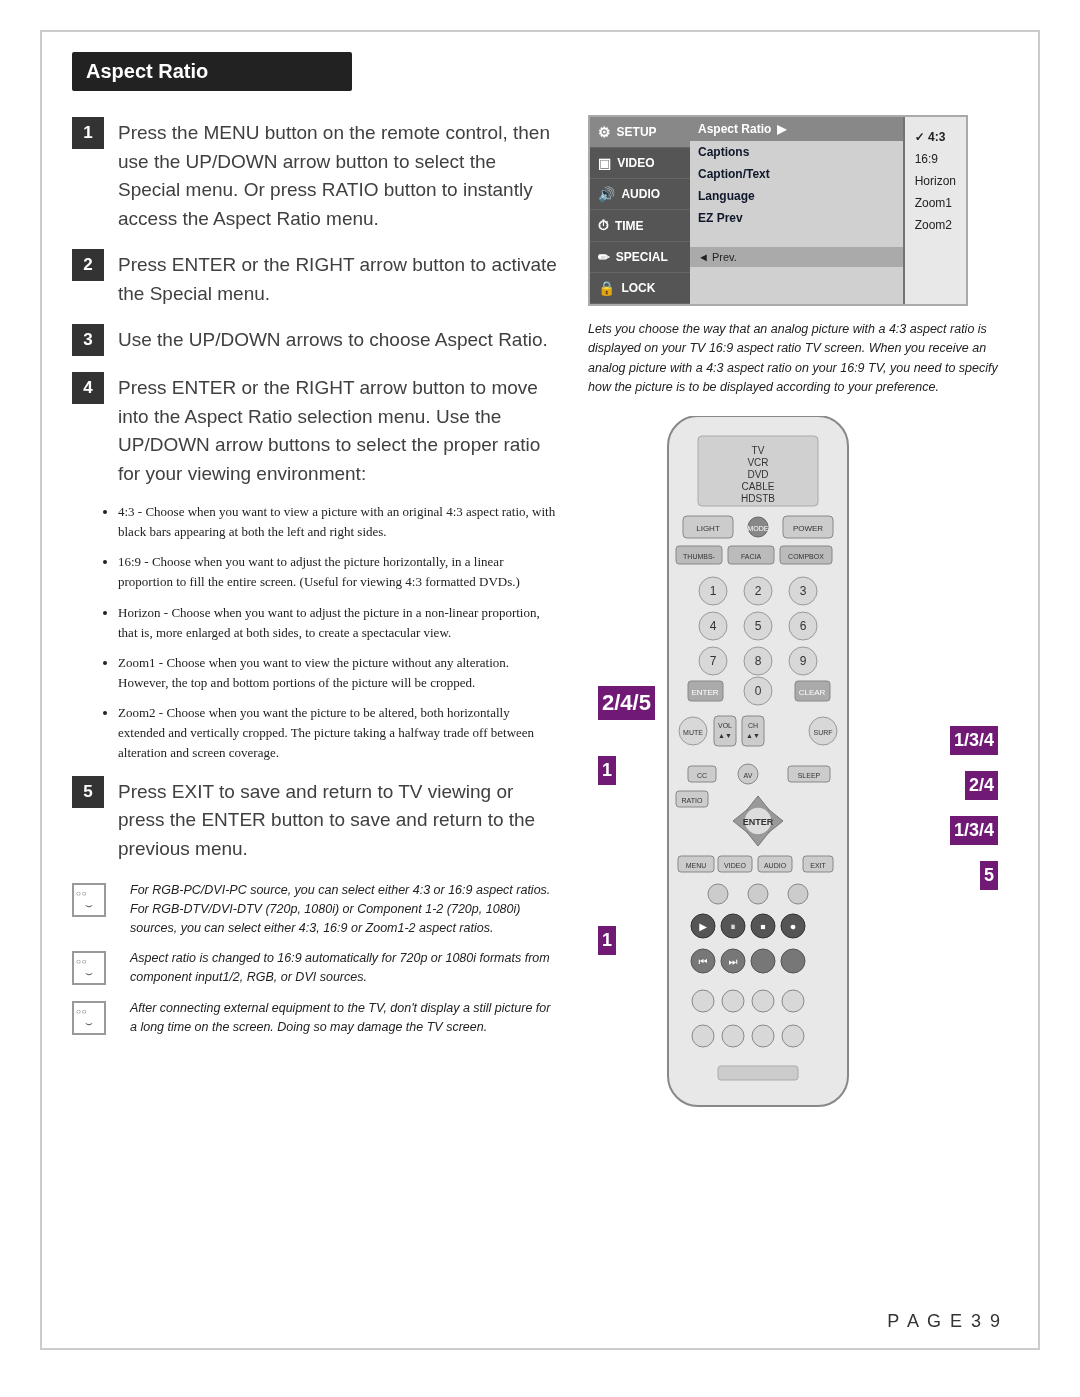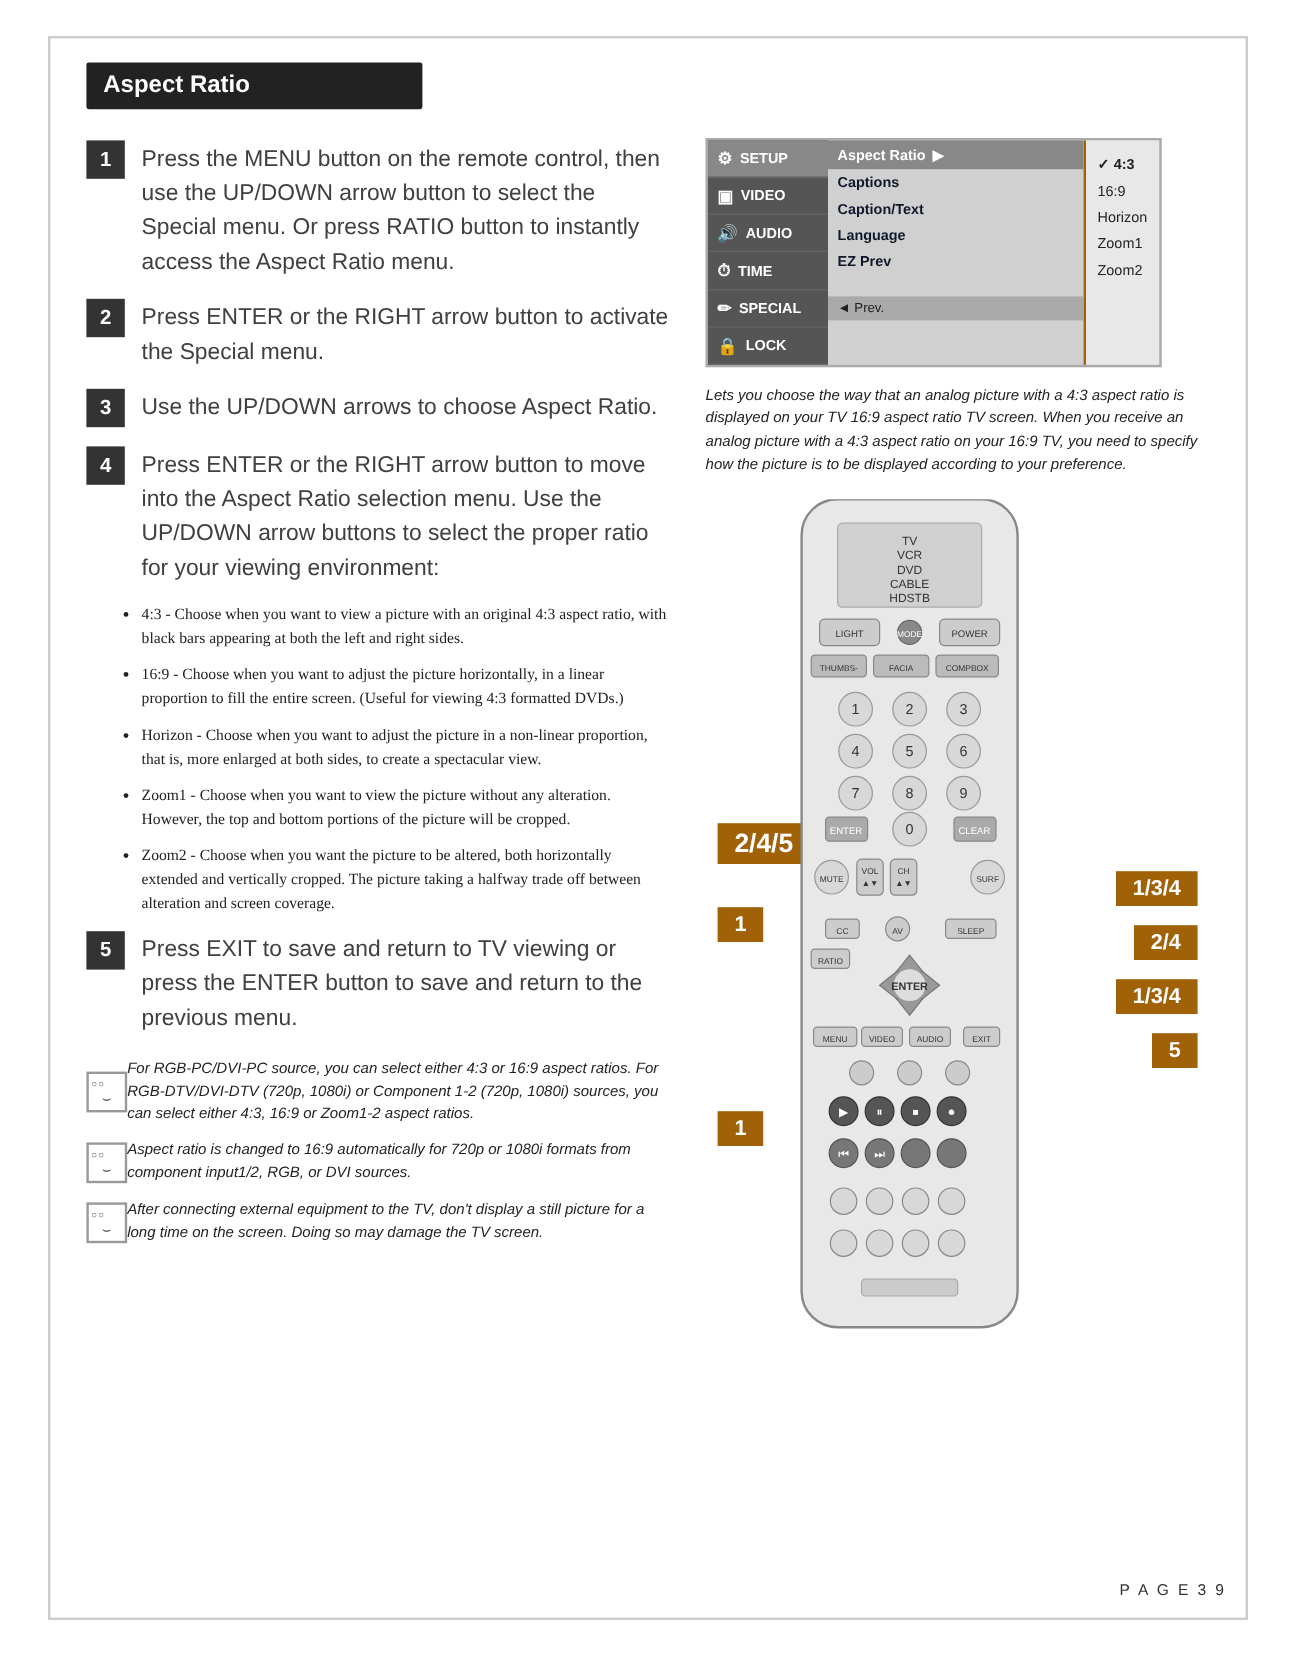--- a/index.html
+++ b/index.html
@@ -83,22 +83,22 @@
     }
     .bullet-list li {
       font-size: 13px;
       line-height: 1.55;
       color: #222;
       margin-bottom: 10px;
     }
     
     .note-item {
       display: flex;
-      align-items: center;
-      gap: 0;
+      align-items: flex-start;
+      gap: 24px;
       margin-bottom: 12px;
     }
     .note-icon {
       width: 34px;
       height: 34px;
       border: 2px solid #999;
       flex-shrink: 0;
       display: flex;
       align-items: center;
       justify-content: center;
@@ -177,21 +177,21 @@
       gap: 6px;
     }
     .tv-menu-item {
       padding: 4px 8px;
       font-size: 12px;
       color: #0f172a;
       font-weight: bold;
     }
     .tv-submenu {
       background: #e8e8e8;
-      border-left: 2px solid #a16207;
+      border-left: 2px solid #737373;
       padding: 4px 0;
     }
     .tv-submenu-item {
       padding: 4px 10px;
       font-size: 12px;
       color: #222;
     }
     .tv-submenu-item.selected {
       font-weight: bold;
     }
@@ -223,43 +223,43 @@
     .remote-svg-wrap {
       position: absolute;
       left: 50px;
       top: 0;
       width: 280px;
       height: 700px;
     }
     
     .remote-badge {
       position: absolute;
-      background: #a16207;
+      background: #701a75;
       color: #fff;
       font-size: 18px;
       font-weight: bold;
-      padding: 4px 14px;
+      padding: 4px 4px;
       display: flex;
       align-items: center;
       justify-content: center;
     }
     .badge-245 { left: 10px; top: 270px; font-size: 22px; }
     .badge-1a  { left: 10px; top: 340px; }
     .badge-1b  { left: 10px; top: 510px; }
     .badge-134 { right: 10px; top: 310px; }
     .badge-24  { right: 10px; top: 355px; }
     .badge-134b{ right: 10px; top: 400px; }
     .badge-5   { right: 10px; top: 445px; }
 
     
     .page-footer {
       position: absolute;
       bottom: 16px;
-      right: 16px;
-      font-size: 13px;
+      right: 36px;
+      font-size: 18px;
       color: #333;
       letter-spacing: 2px;
     }
   </style>
 </head>
 <body>
 
 <div class="page-container">
   <div class="main-border">
 

